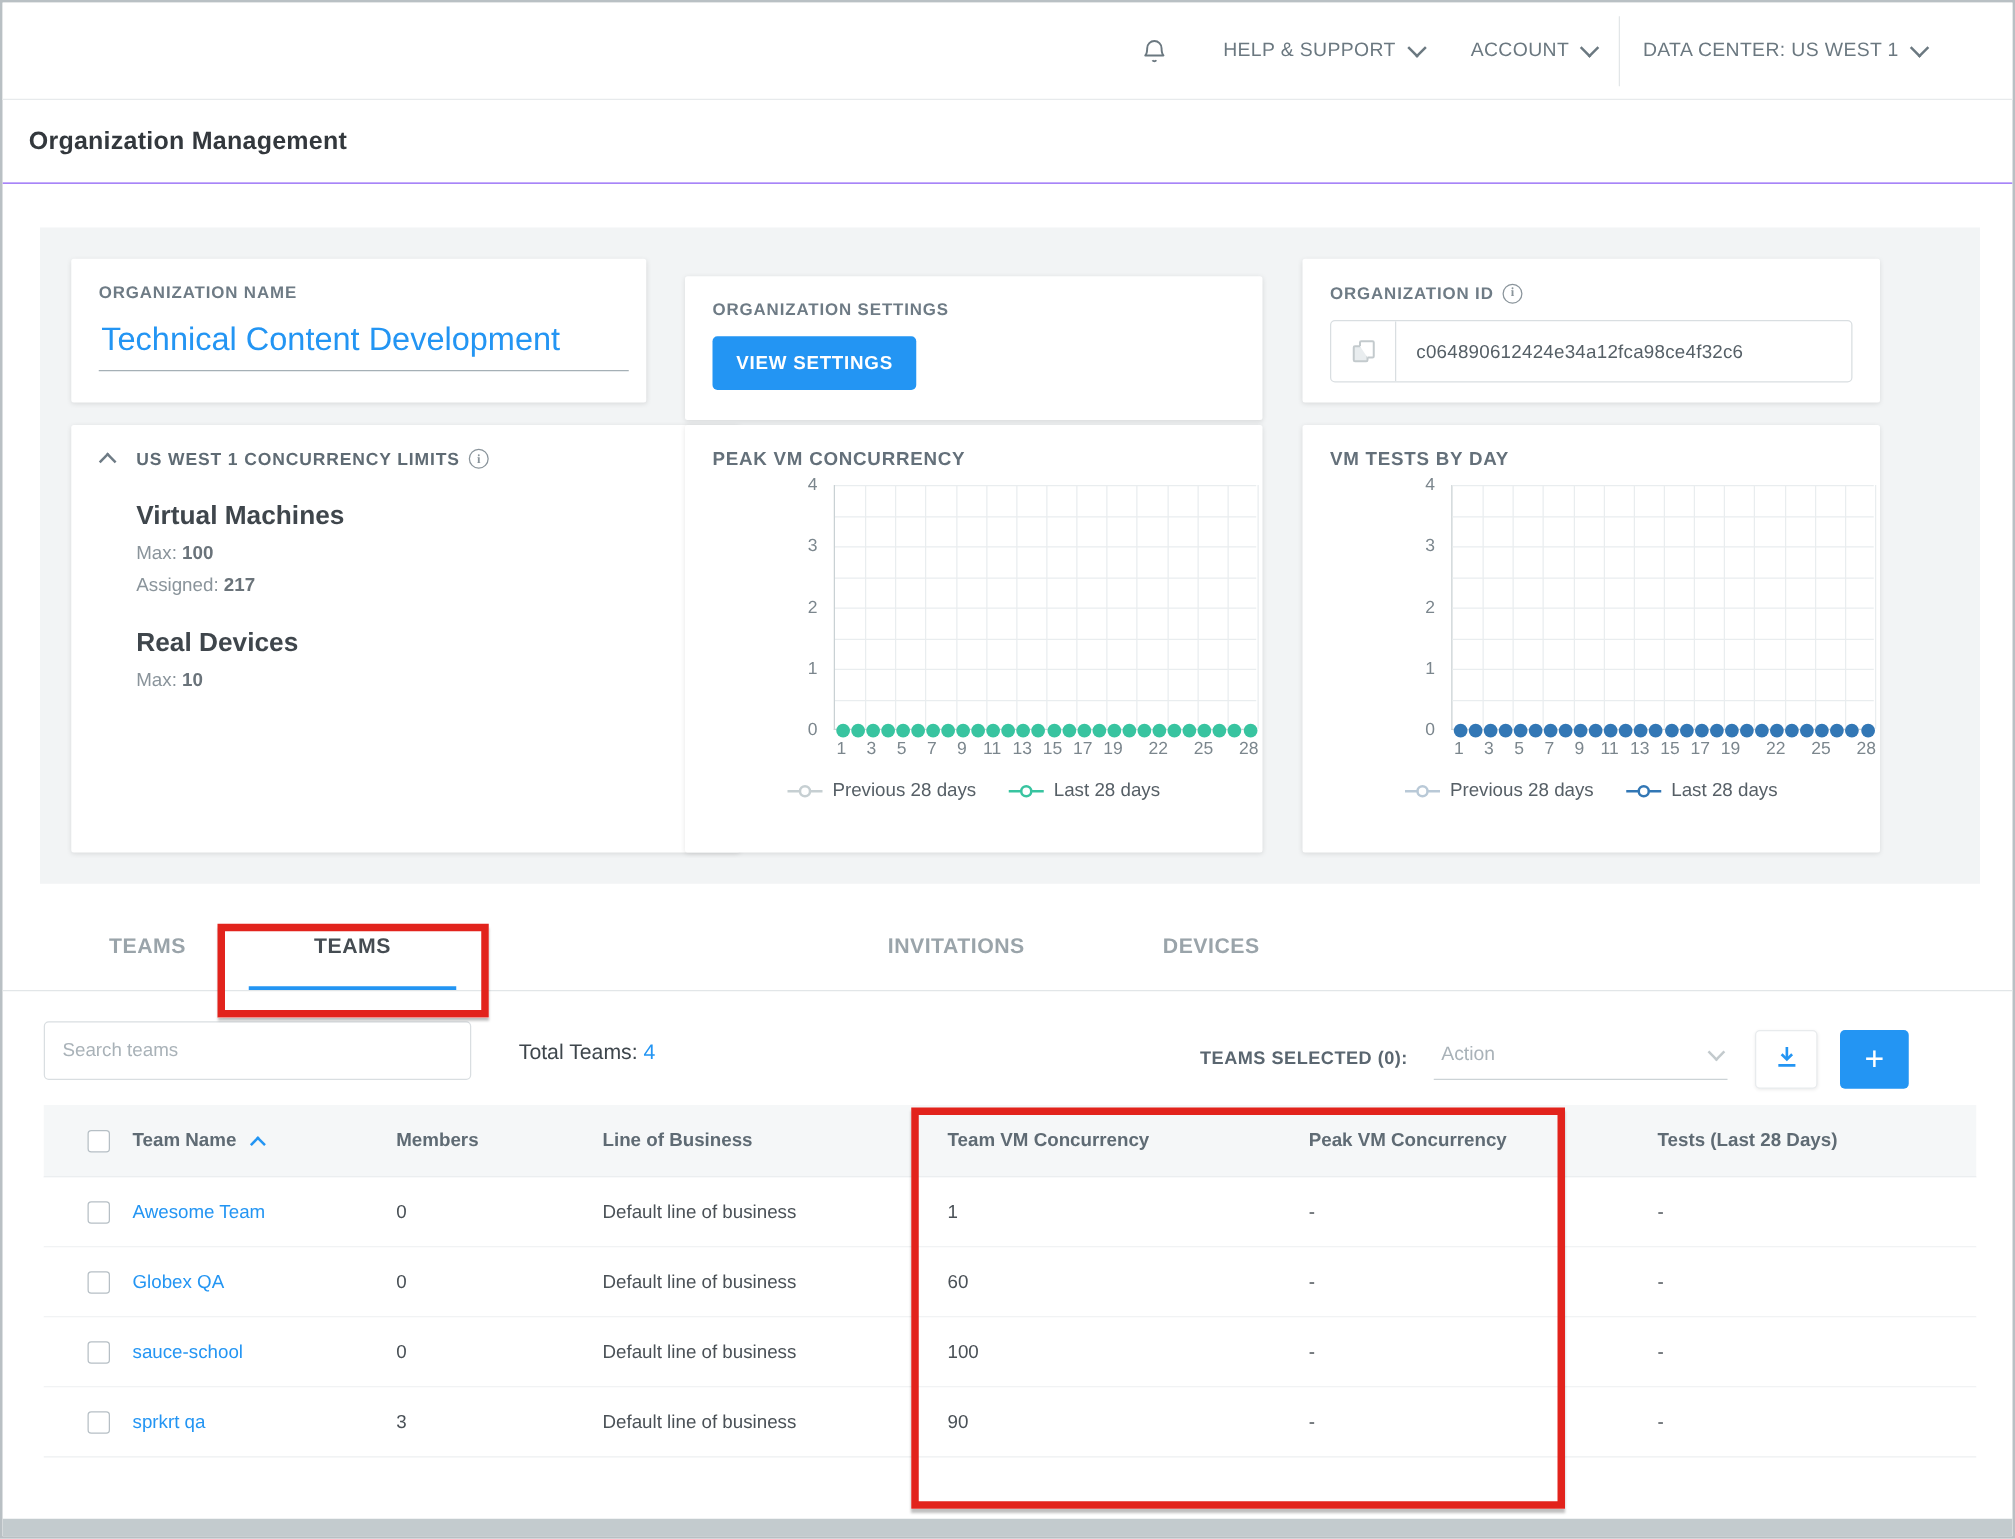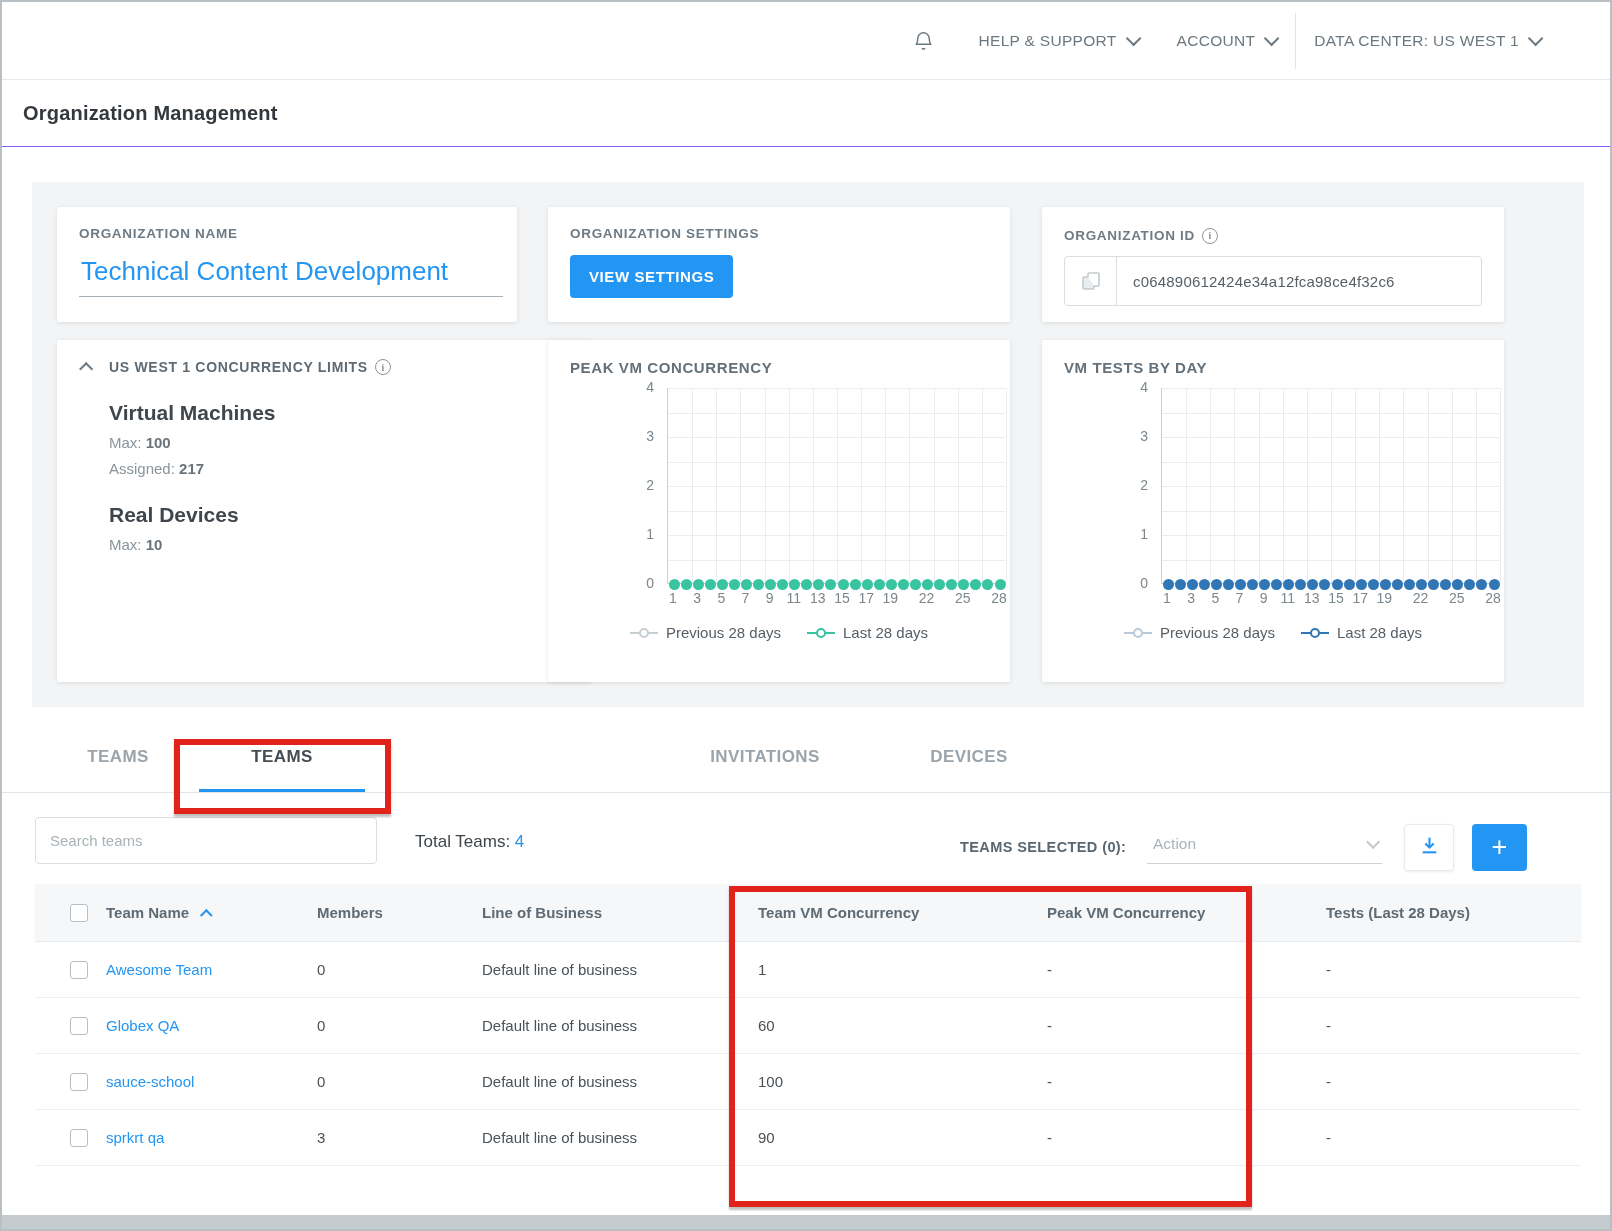--- a/index.html
+++ b/index.html
@@ -158,21 +158,21 @@
     <span class="page-title">Organization Management</span>
   </div>
 
   <div class="panel"></div>
 
   <div class="card" style="left:55px; top:205px; width:460px; height:115px;">
     <div class="card-label">ORGANIZATION NAME</div>
     <div class="org-name-value">Technical Content Development</div>
   </div>
 
-  <div class="card" style="left:546px; top:205px; width:462px; height:115px;">
+  <div class="card" style="left:546px; top:219px; width:462px; height:115px;">
     <div class="card-label">ORGANIZATION SETTINGS</div>
     <button class="btn-primary">VIEW SETTINGS</button>
   </div>
 
   <div class="card" style="left:1040px; top:205px; width:462px; height:115px;">
     <div>
       <span class="card-label">ORGANIZATION ID</span><span class="info-icon">i</span>
     </div>
     <div class="orgid-box">
       <span class="orgid-copy">

